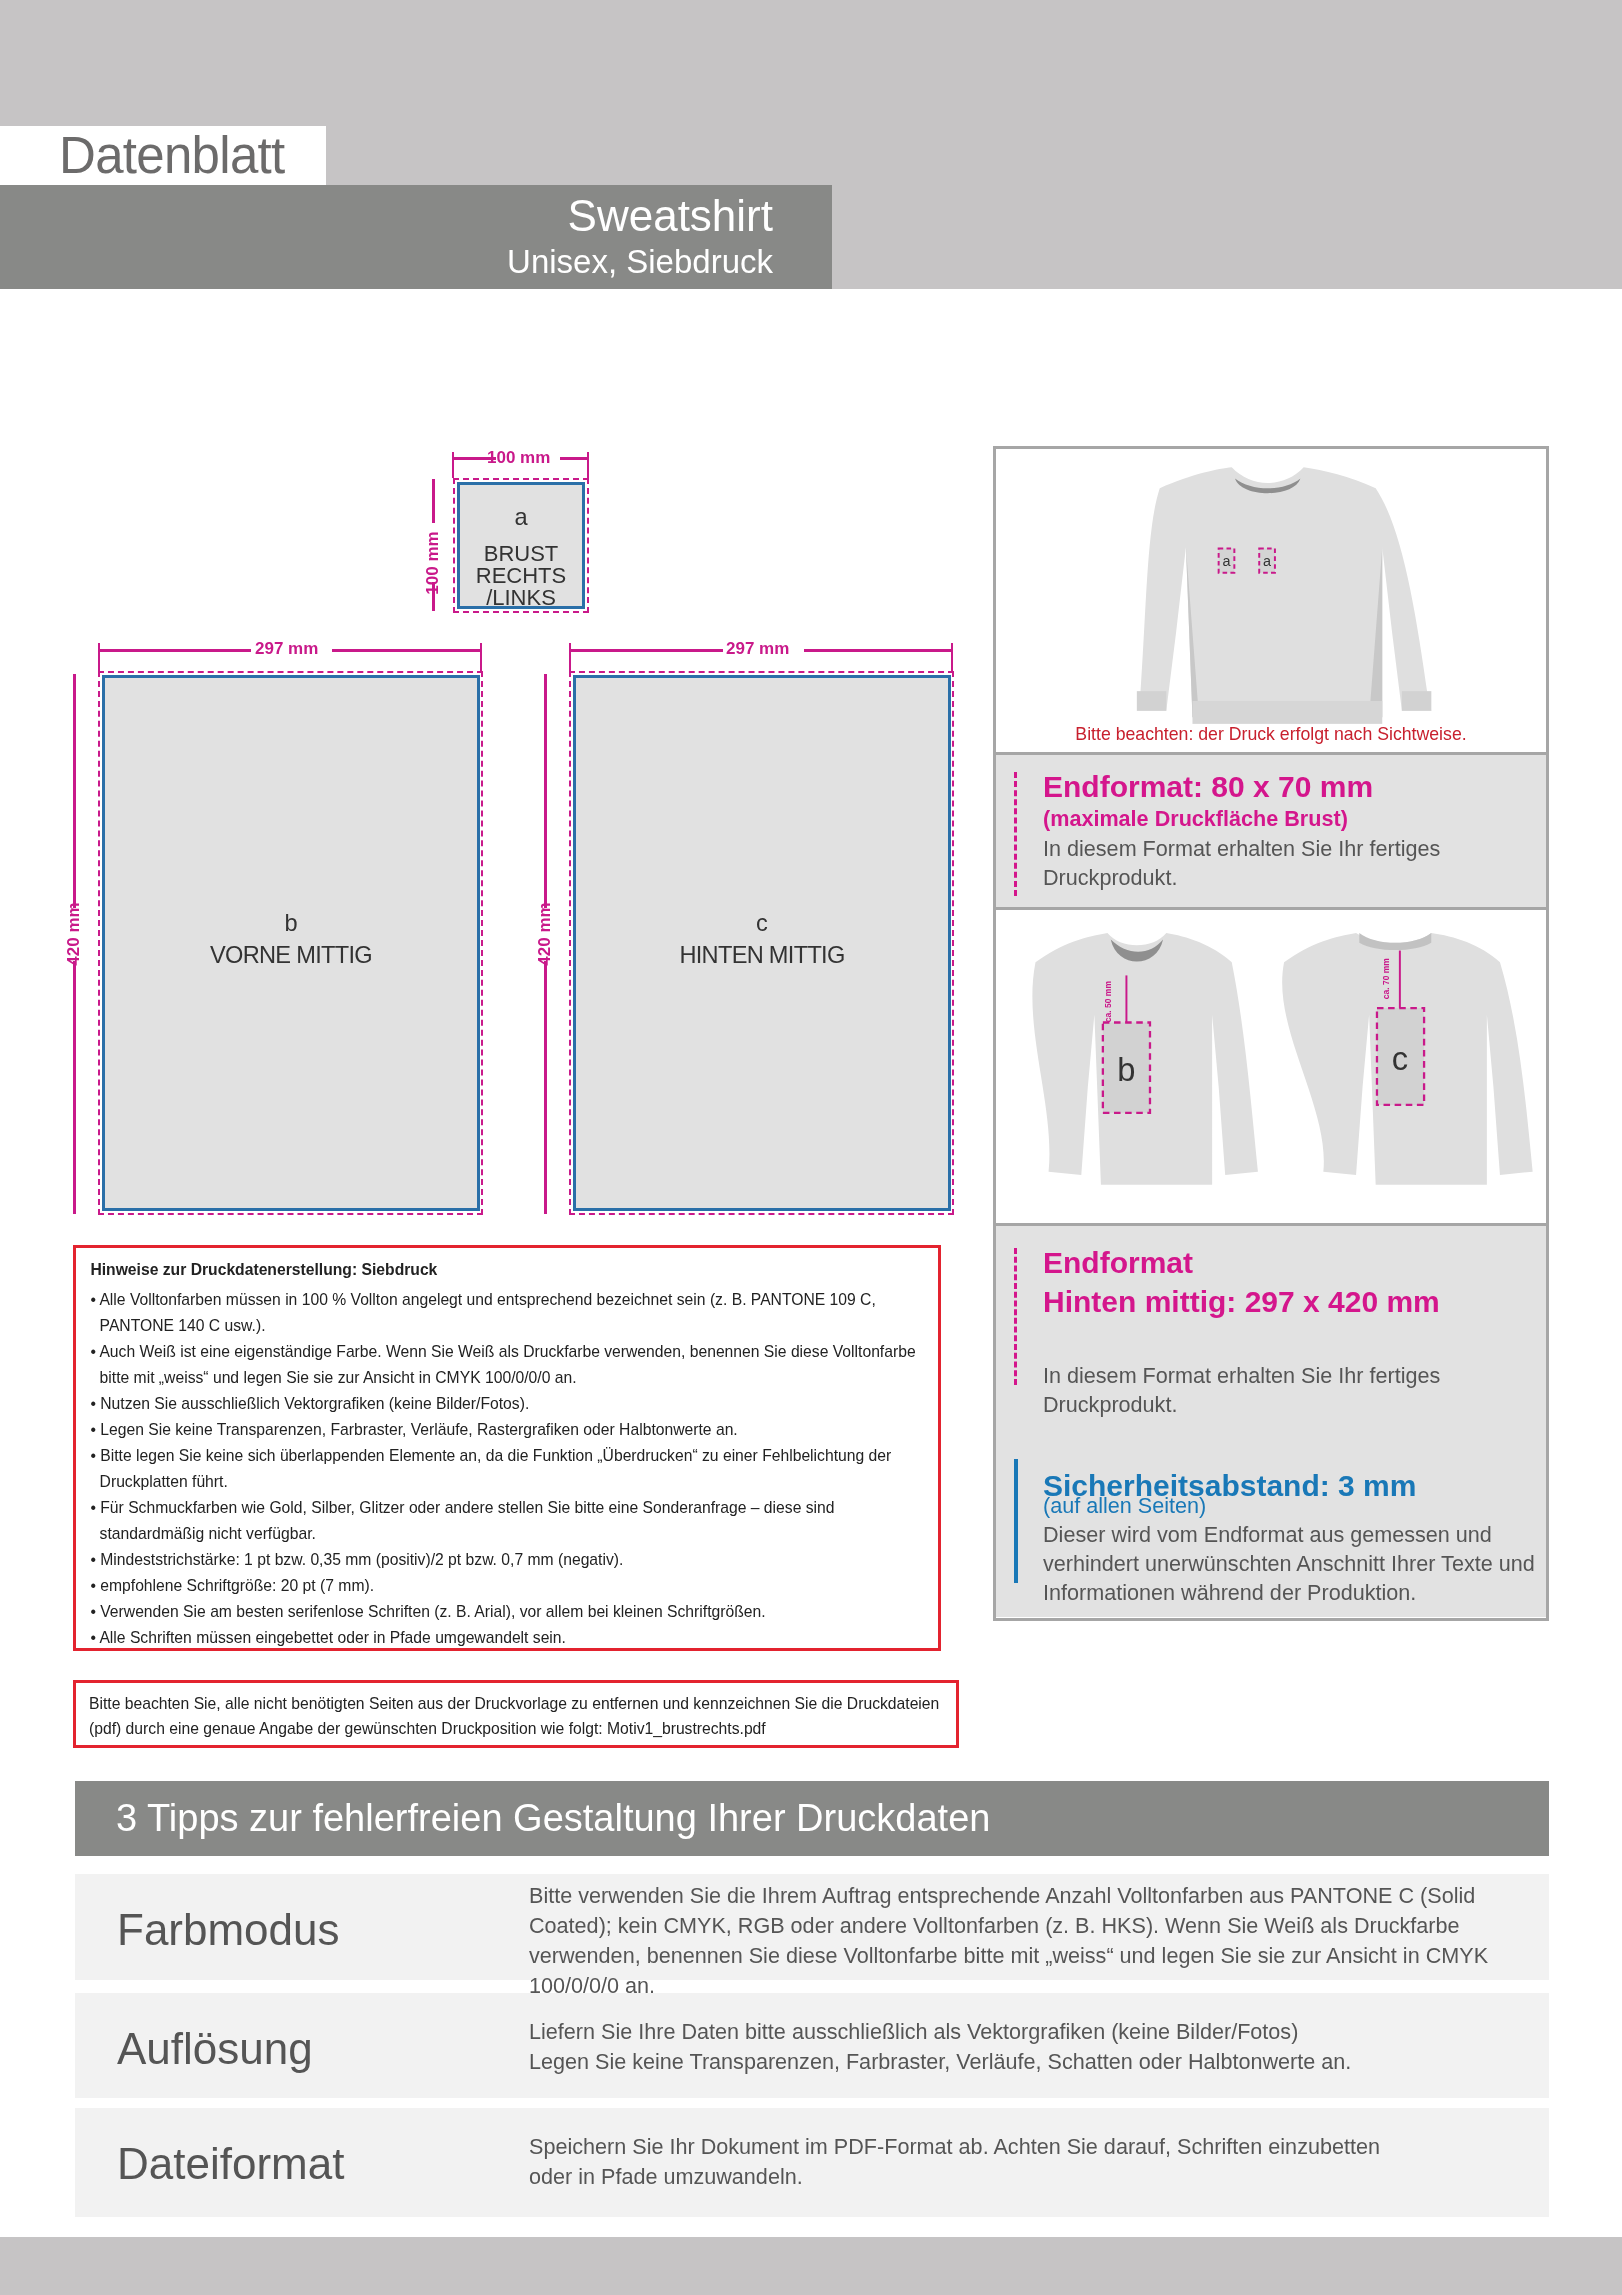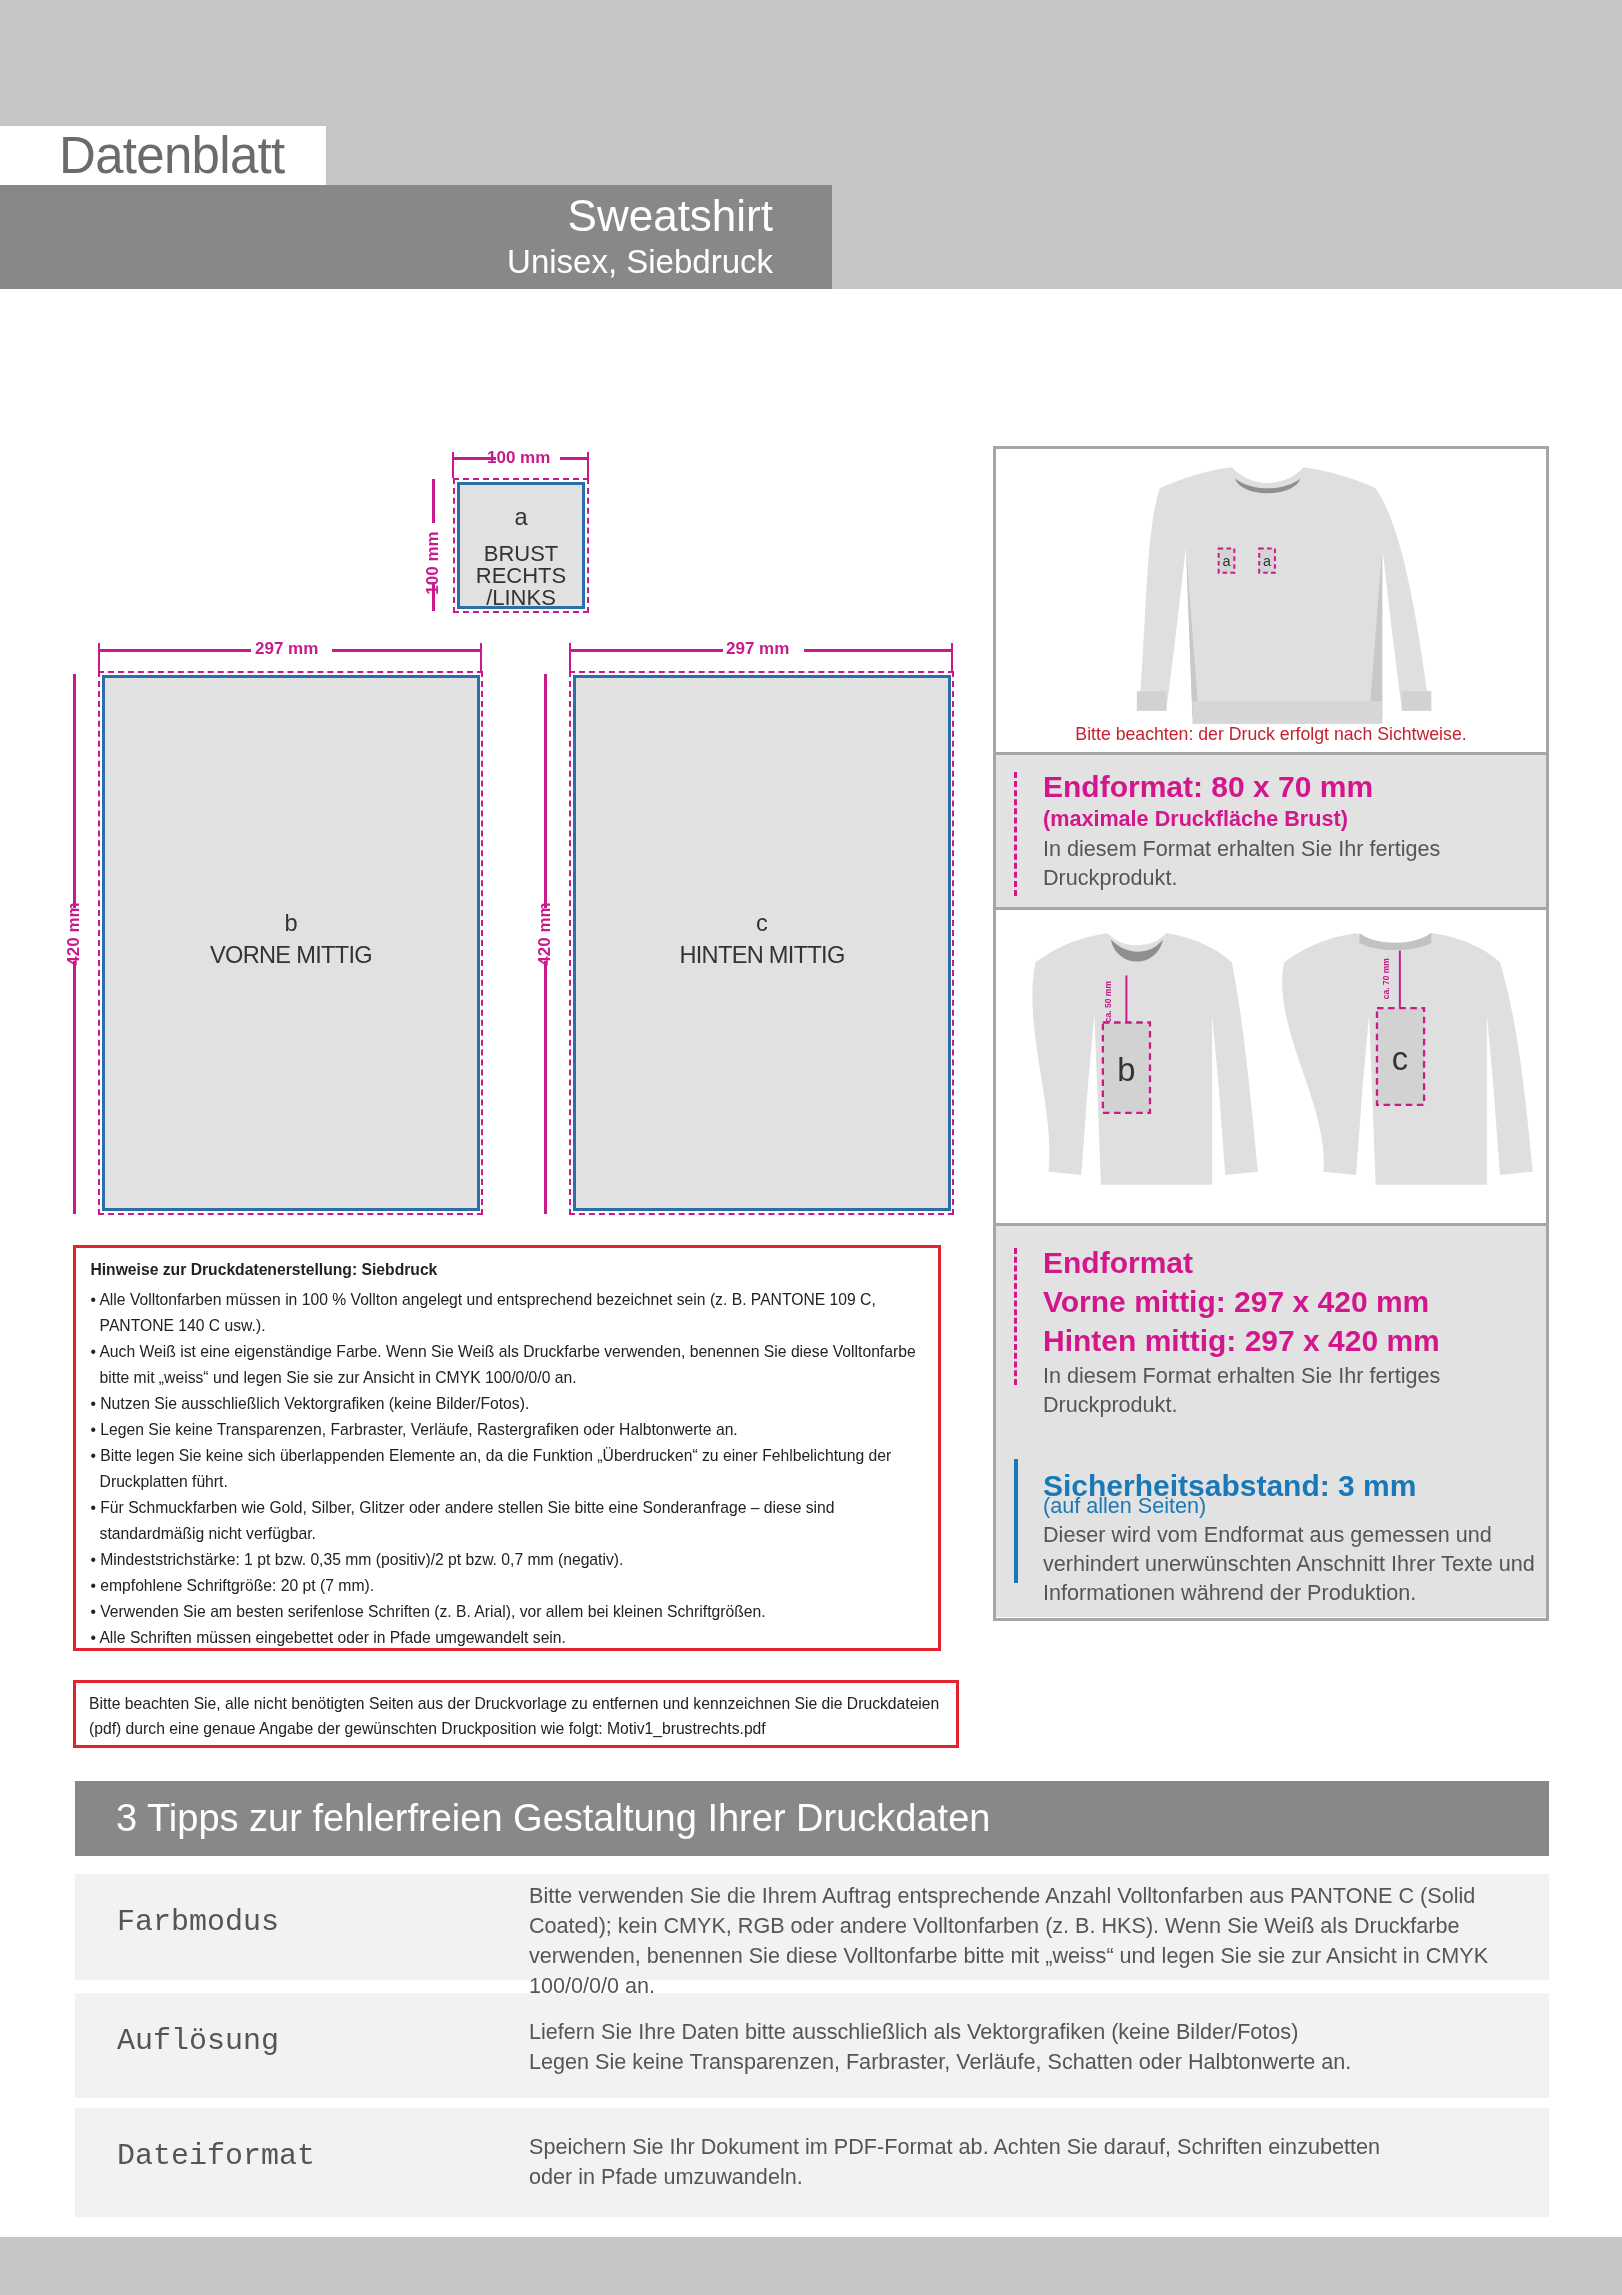--- a/index.html
+++ b/index.html
@@ -33,21 +33,21 @@
   #right-panel{left:993px;top:446px;width:556px;height:1175px;border:3.3px solid #a6a6a6;box-sizing:border-box;background:#fff;}
   .rp-gray{background:#e2e2e2;}
   .pink-h{color:#d4168c;font-weight:bold;}
   .blue-h{color:#1978b7;font-weight:bold;}
   .rp-body{color:#555;font-size:21.6px;line-height:29px;}
 
   
   #tips-header{left:75px;top:1781px;width:1474px;height:75px;background:#888987;}
   #tips-title{left:116px;top:1793px;font-size:38px;color:#fff;line-height:51px;}
   .tip-row{left:75px;width:1474px;background:#f2f2f2;}
-  .tip-label{position:absolute;left:42px;font-size:30px;color:#555;font-family:Liberation Mono, monospace;}
+  .tip-label{position:absolute;left:42px;font-size:44px;color:#555;}
   .tip-text{position:absolute;left:454px;font-size:21.6px;color:#555;line-height:30px;width:1008px;}
 
   svg text{font-family:"Liberation Sans","DejaVu Sans",sans-serif;}
 </style>
 </head>
 <body>
 
 <div class="abs" id="top-band"></div>
 <div class="abs" id="title-white"></div>
 <div class="abs" id="title-text">Datenblatt</div>
@@ -168,21 +168,20 @@
       <text x="600" y="105" font-size="13" font-weight="bold" fill="#c9198a" transform="rotate(-90 600 105)" text-anchor="middle">ca. 70 mm</text>
       <text x="617" y="245" font-size="50" fill="#333" text-anchor="middle">c</text>
     </svg>
   </div>
   <div style="position:absolute;left:-3.3px;top:774px;width:556px;height:3.3px;background:#a6a6a6;"></div>
 
   <div class="rp-gray" style="position:absolute;left:0;top:777px;width:550px;height:391px;">
     <div style="position:absolute;left:18.3px;top:22px;width:0;height:137px;border-left:3.3px dashed #d4168c;"></div>
     <div style="position:absolute;left:47px;top:17px;font-size:30px;line-height:39px;" class="pink-h">
       <div>Endformat</div>
-      <div>Vorne mittig: 297 x 420 mm</div>
       <div>Hinten mittig: 297 x 420 mm</div>
     </div>
     <div style="position:absolute;left:47px;top:135px;width:458px;" class="rp-body">In diesem Format erhalten Sie Ihr fertiges Druckprodukt.</div>
     <div style="position:absolute;left:18.3px;top:233px;width:3.3px;height:124px;background:#1978b7;"></div>
     <div style="position:absolute;left:47px;top:229px;font-size:30px;line-height:37px;margin-top:12px;" class="blue-h">Sicherheitsabstand: 3 mm</div>
     <div style="position:absolute;left:47px;top:267px;font-size:21.6px;line-height:26px;color:#1978b7;">(auf allen Seiten)</div>
     <div style="position:absolute;left:47px;top:294px;width:497px;" class="rp-body">Dieser wird vom Endformat aus gemessen und verhindert unerwünschten Anschnitt Ihrer Texte und Informationen während der Produktion.</div>
   </div>
 </div>
 

